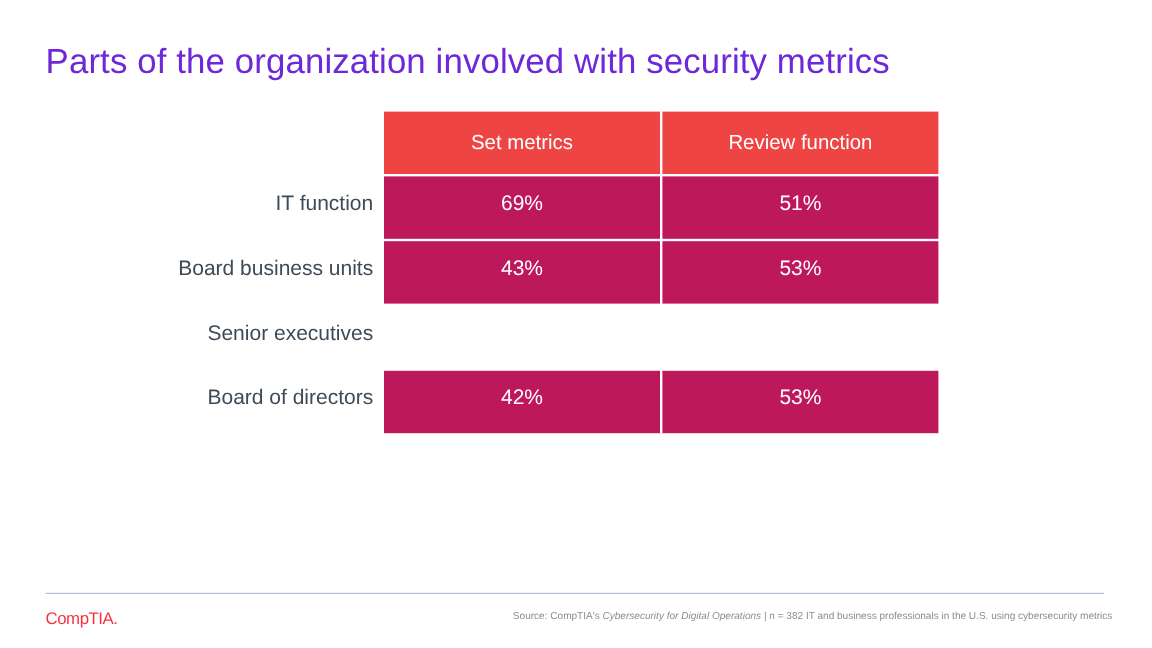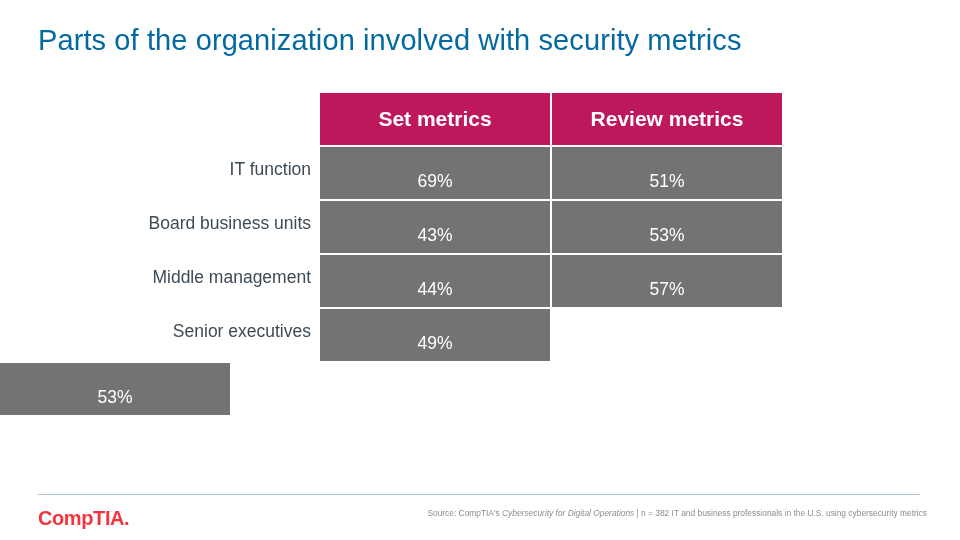--- a/index.html
+++ b/index.html
@@ -12,24 +12,24 @@
     background: #ffffff;
     font-family: "Liberation Sans", sans-serif;
     overflow: hidden;
     position: relative;
   }
 
   
   #slide-title {
     position: absolute;
     left: 38px;
-    top: 24px;
+    top: 36px;
     font-size: 29px;
     font-weight: 400;
-    color: #0369a1;
+    color: #6d28d9;
     letter-spacing: 0.1px;
     white-space: nowrap;
   }
 
   
   #metrics-table {
     position: absolute;
     left: 0px;
     top: 93px;
     width: 960px;
@@ -57,35 +57,35 @@
     text-align: center;
     color: #ffffff;
     font-size: 17.5px;
   }
 
   
   .hdr-row .row-label-cell {
     background: transparent;
   }
   .hdr-row .data-cell {
-    background: #be185d;
-    font-weight: bold;
-    font-size: 21px;
+    background: #ef4444;
+    font-weight: normal;
+    font-size: 17px;
     height: 52px;
     line-height: 52px;
   }
   .hdr-row .data-cell.col-1 { margin-right: 2px; }
 
   
   .body-row { margin-top: 2px; }
   .body-row .data-cell {
-    background: #737373;
+    background: #be185d;
     height: 52px;
     line-height: 29px;
-    padding-top: 20px;
+    padding-top: 8px;
   }
   .body-row .data-cell.col-1 { margin-right: 2px; }
   .body-row .row-label-cell {
     height: 52px;
     line-height: 29px;
     padding-top: 8px;
   }
 
   
   #footer-divider {
@@ -93,22 +93,22 @@
     left: 38px;
     top: 494px;
     width: 882px;
     height: 1px;
     background: #b3c2d4;
   }
   #comptia-logo {
     position: absolute;
     left: 38px;
     top: 507px;
-    font-size: 20px;
-    font-weight: bold;
+    font-size: 14px;
+    font-weight: normal;
     color: #f5333f;
     letter-spacing: -0.4px;
     white-space: nowrap;
   }
   #source-note {
     position: absolute;
     right: 33px;
     top: 508px;
     font-size: 8.4px;
     color: #8d8d8d;
@@ -120,47 +120,43 @@
 </head>
 <body>
 
 <div id="slide-title">Parts of the organization involved with security metrics</div>
 
 <div id="metrics-table">
 
   <div class="tbl-row hdr-row">
     <div class="row-label-cell"></div>
     <div class="data-cell col-1">Set metrics</div>
-    <div class="data-cell col-2">Review metrics</div>
+    <div class="data-cell col-2">Review function</div>
   </div>
 
   <div class="tbl-row body-row">
     <div class="row-label-cell">IT function</div>
     <div class="data-cell col-1">69%</div>
     <div class="data-cell col-2">51%</div>
   </div>
 
   <div class="tbl-row body-row">
     <div class="row-label-cell">Board business units</div>
     <div class="data-cell col-1">43%</div>
     <div class="data-cell col-2">53%</div>
   </div>
 
+
   <div class="tbl-row body-row">
-    <div class="row-label-cell">Middle management</div>
-    <div class="data-cell col-1">44%</div>
-    <div class="data-cell col-2">57%</div>
+    <div class="row-label-cell">Senior executives</div>
   </div>
 
   <div class="tbl-row body-row">
-    <div class="row-label-cell">Senior executives</div>
-    <div class="data-cell col-1">49%</div>
-  </div>
-
-  <div class="tbl-row body-row">
+    <div class="row-label-cell">Board of directors</div>
+    <div class="data-cell col-1">42%</div>
     <div class="data-cell col-2">53%</div>
   </div>
 
 </div>
 
 <div id="footer-divider"></div>
 
 <div id="comptia-logo"><span>CompTIA</span><span>.</span></div>
 
 <div id="source-note"><span>Source: CompTIA's </span><span class="italic">Cybersecurity for Digital Operations</span><span> | n = 382 IT and business professionals in the U.S. using cybersecurity metrics</span></div>

